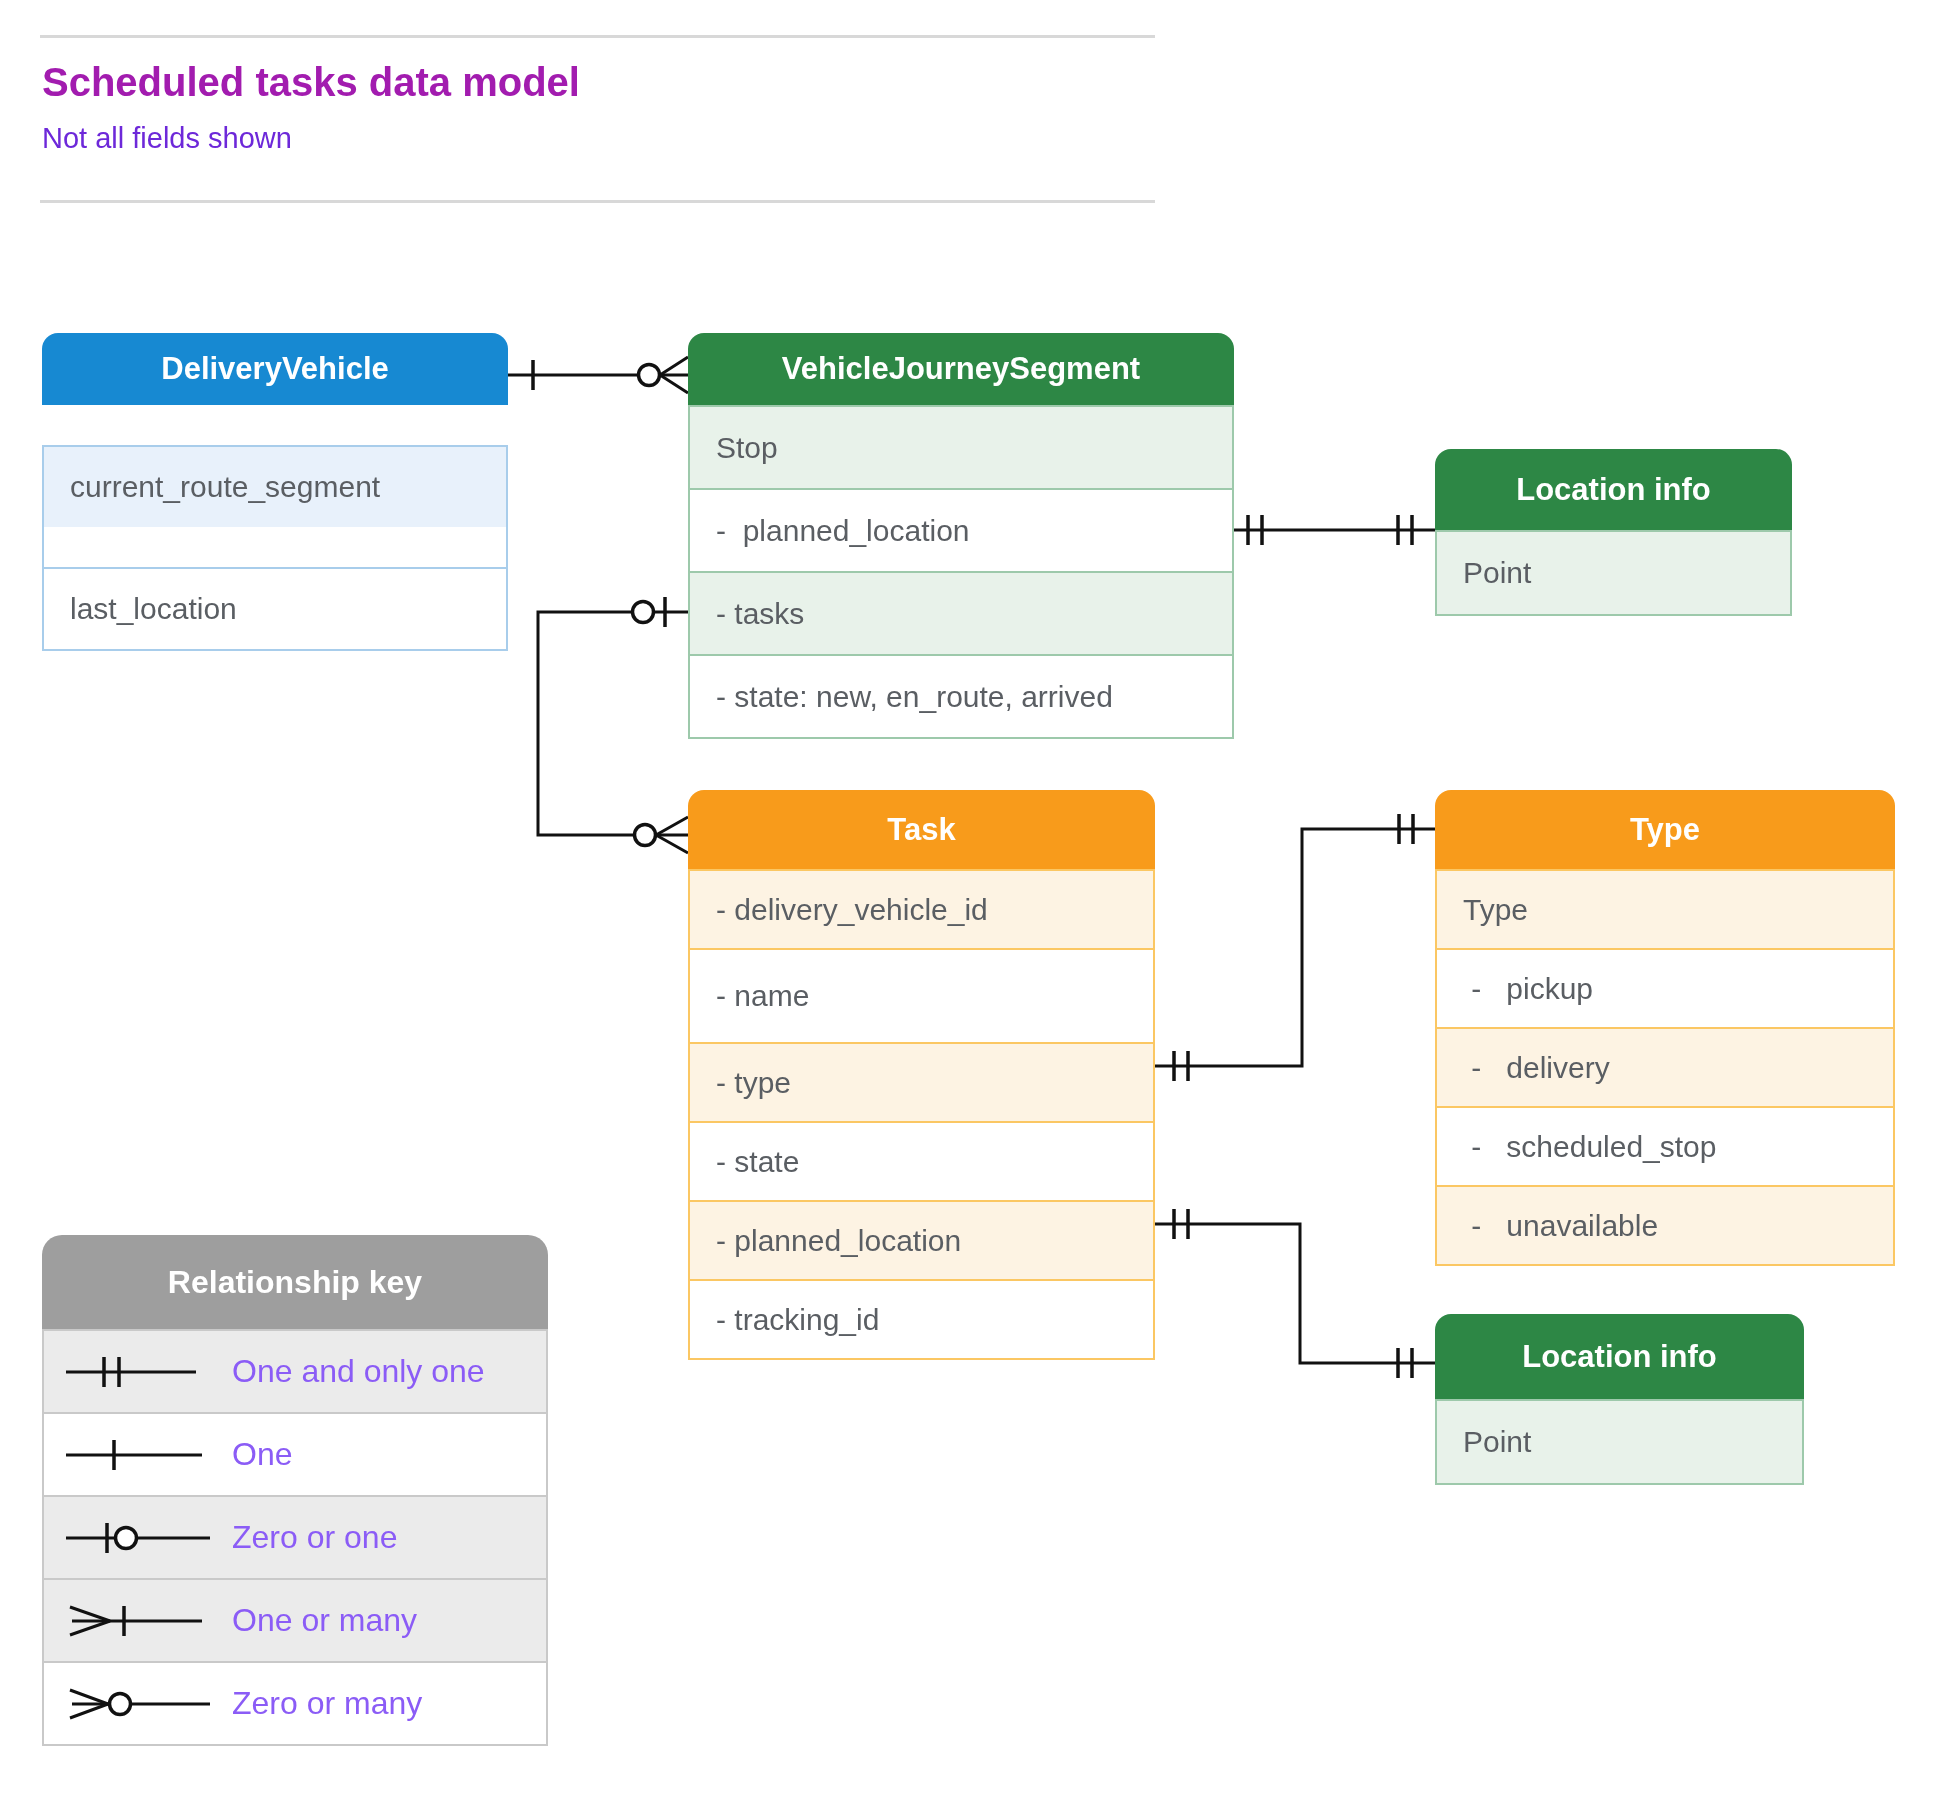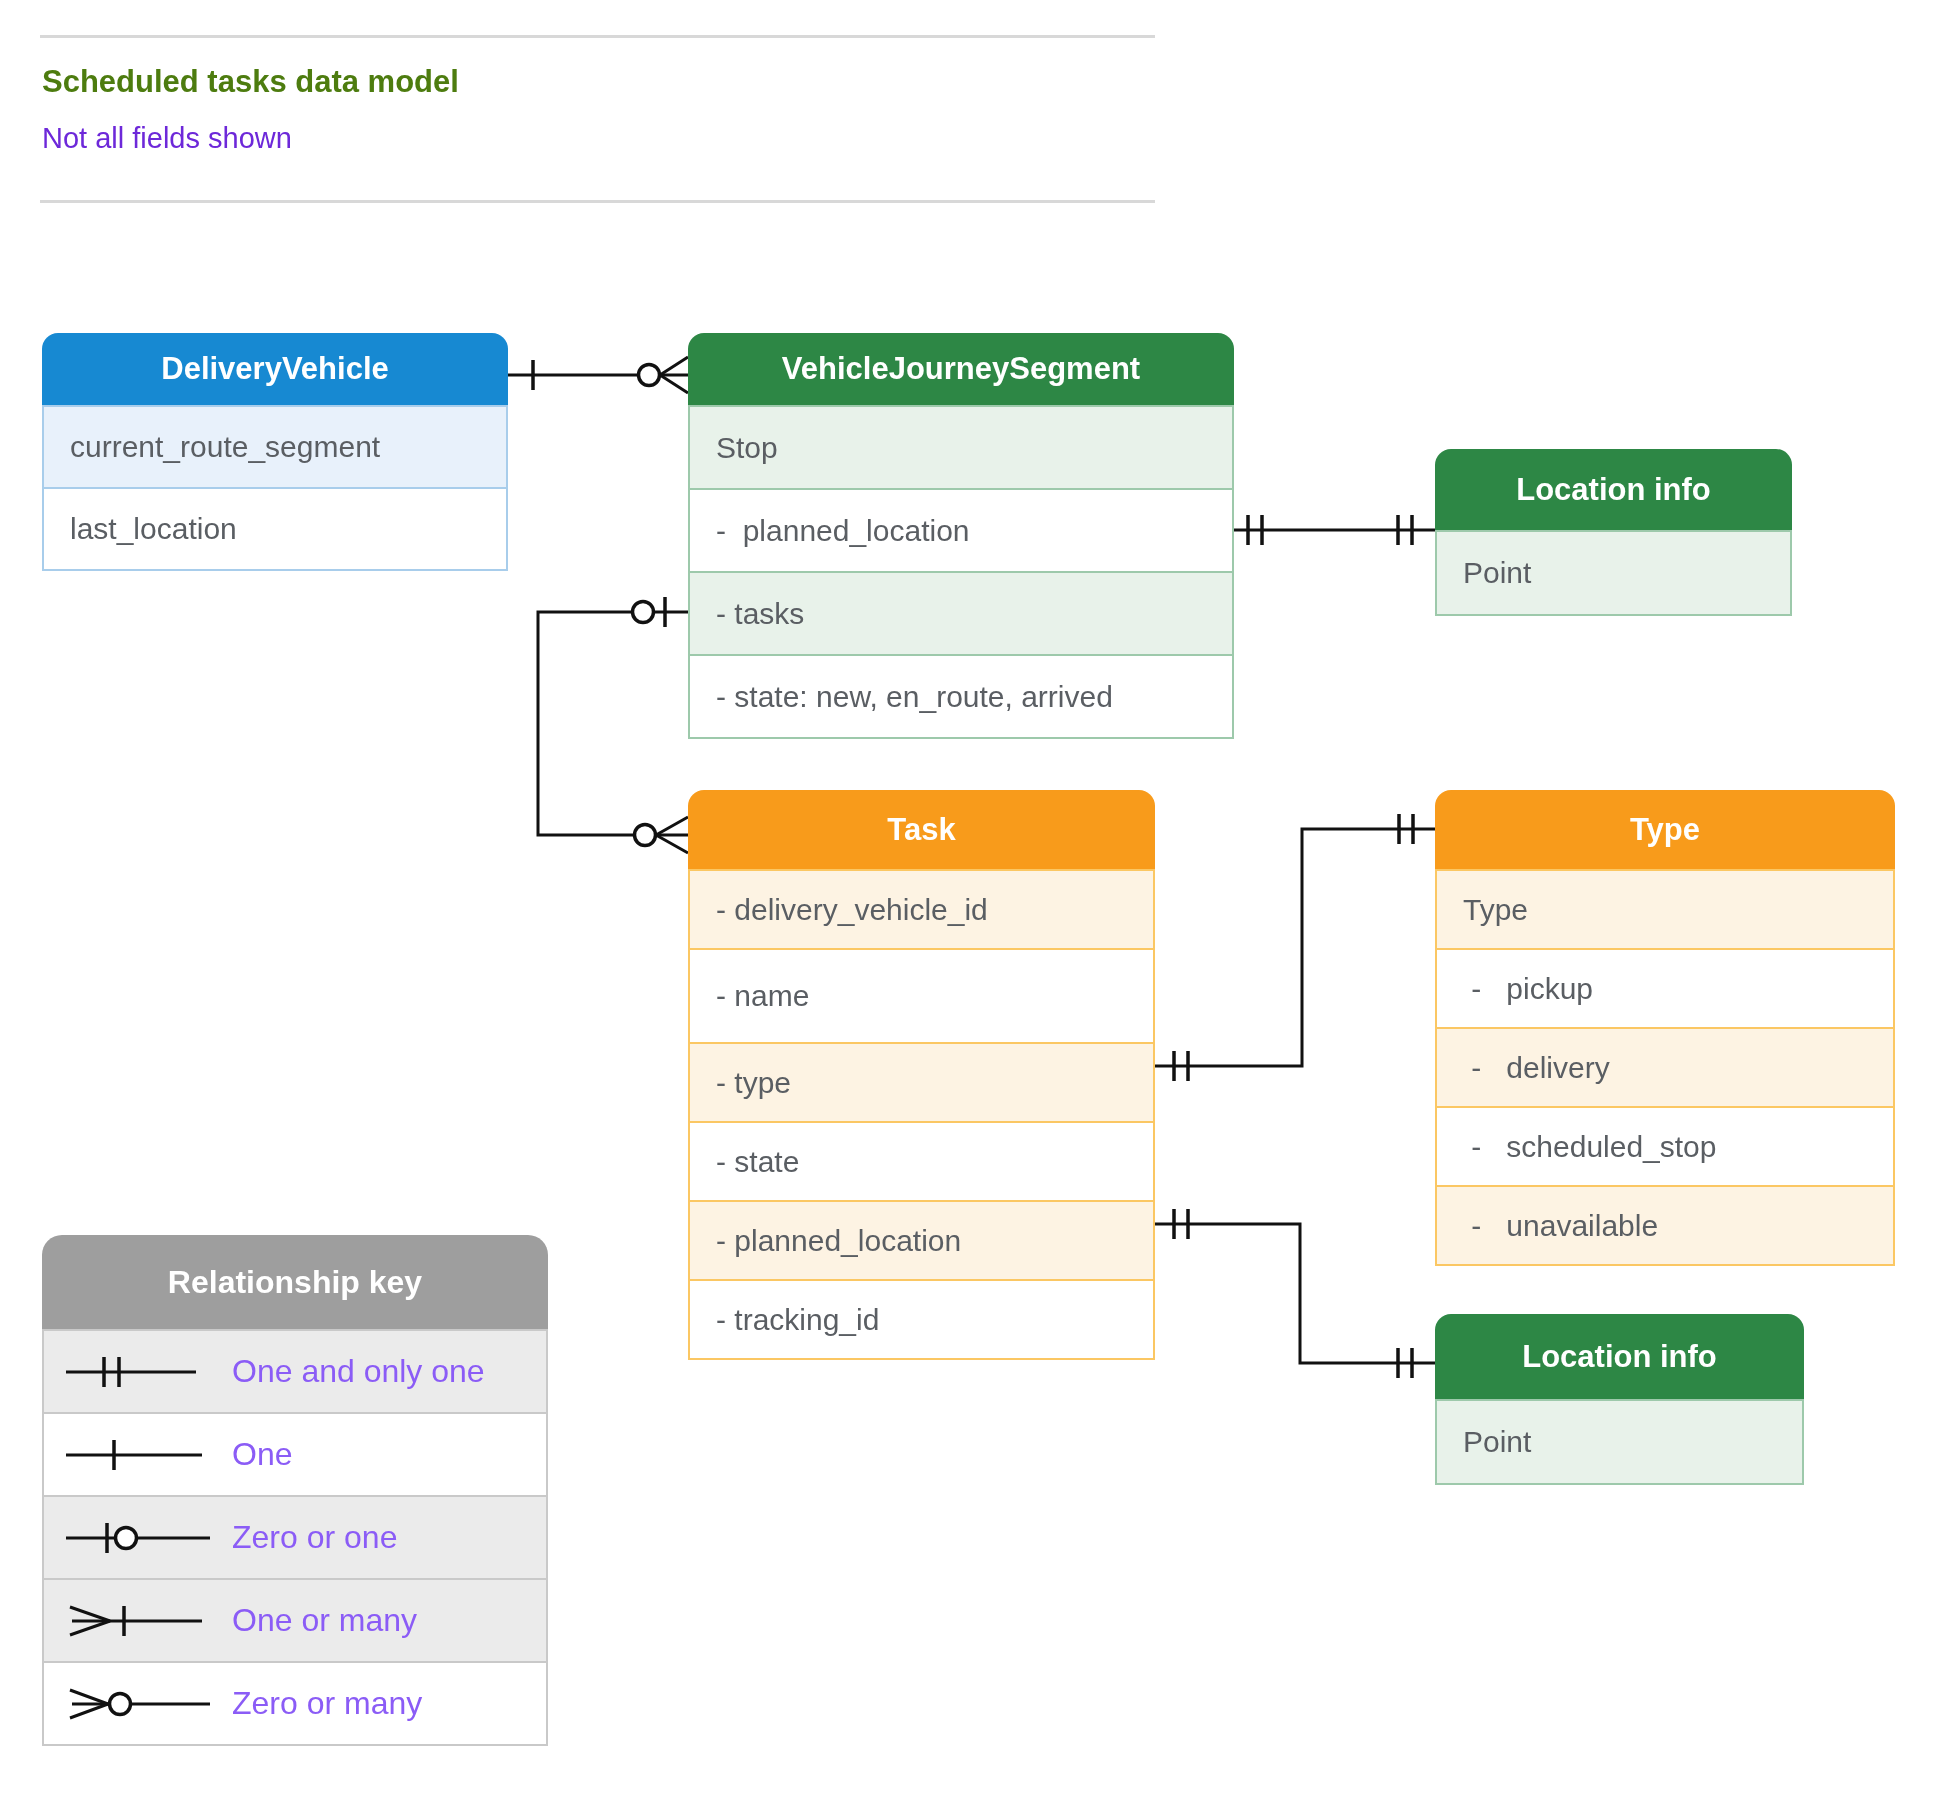--- a/index.html
+++ b/index.html
@@ -6,21 +6,21 @@
   .canvas{
     position:relative;
     width:1940px;height:1805px;
     background:#ffffff;
     font-family:"Liberation Sans", sans-serif;
     overflow:hidden;
   }
   .rule{position:absolute;height:3px;background:#d8d8d8;}
   .page-title{
     position:absolute;left:42px;top:58px;
-    font-size:31px;font-weight:bold;color:#4d7c0f;line-height:48px;
+    font-size:40px;font-weight:bold;color:#a21caf;line-height:48px;
   }
   .page-subtitle{
     position:absolute;left:42px;top:118px;
     font-size:29px;color:#6d28d9;line-height:40px;
   }
   .entity{
     position:absolute;
     box-sizing:border-box;
     border-radius:16px 16px 3px 3px;
   }
@@ -33,21 +33,21 @@
   .ebody{box-sizing:border-box;border-style:solid;border-width:0 2px 2px 2px;background:#ffffff;}
   .erow{
     box-sizing:border-box;
     border-top-style:solid;border-top-width:2px;
     display:flex;align-items:center;
     font-size:30px;color:#5a5e63;background:#ffffff;
   }
   .erow .rlabel{padding-left:26px;white-space:pre;}
   
   .theme-blue .ehead{background:#1789d2;}
-  .theme-blue .ebody,.theme-blue .erow{border-color:#a8cdeb;}
+  .theme-blue .ebody,.theme-blue .erow{border-color:#a8cdeb;margin-top:40px;}
   .theme-blue .erow.tint{background:#e8f1fb;}
   .theme-green .ehead{background:#2d8745;}
   .theme-green .ebody,.theme-green .erow{border-color:#9dc9ab;}
   .theme-green .erow.tint{background:#e8f2ea;}
   .theme-orange .ehead{background:#f89b1b;}
   .theme-orange .ebody,.theme-orange .erow{border-color:#fbc763;}
   .theme-orange .erow.tint{background:#fdf3e3;}
   .theme-gray .ehead{background:#9e9e9e;border-radius:20px 20px 0 0;}
   .theme-gray .ebody,.theme-gray .erow{border-color:#c9c9c9;}
   .theme-gray .erow.tint{background:#ebebeb;}

